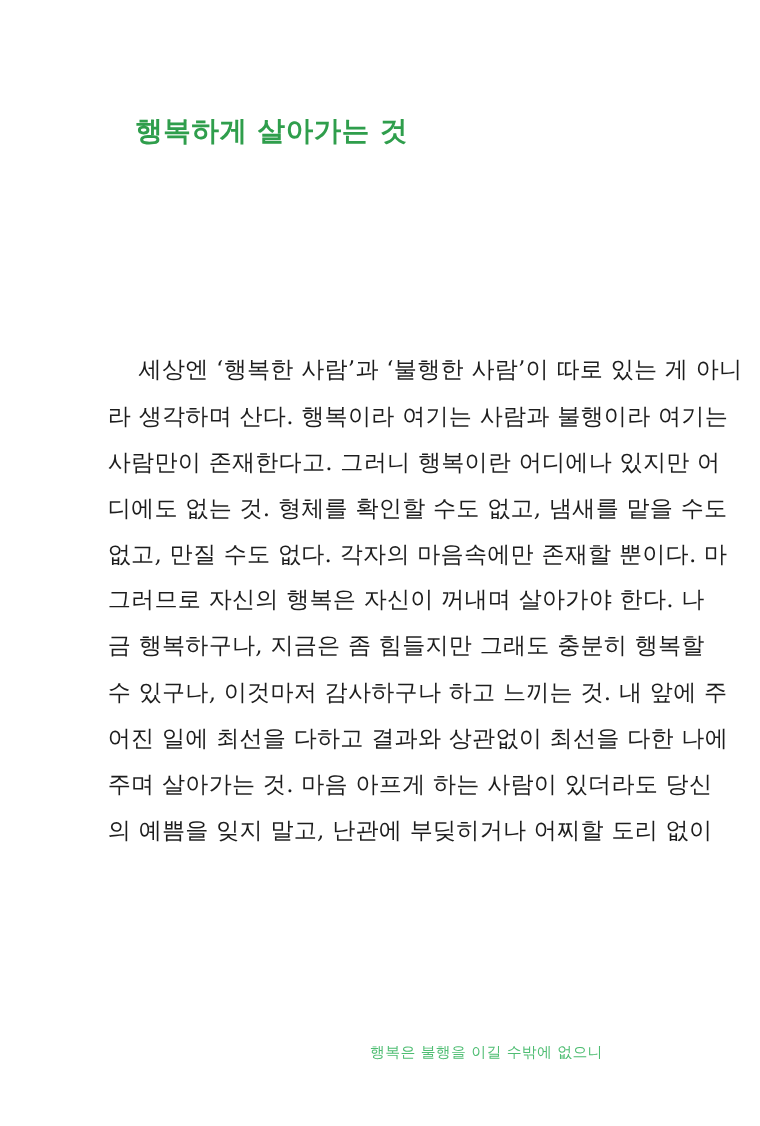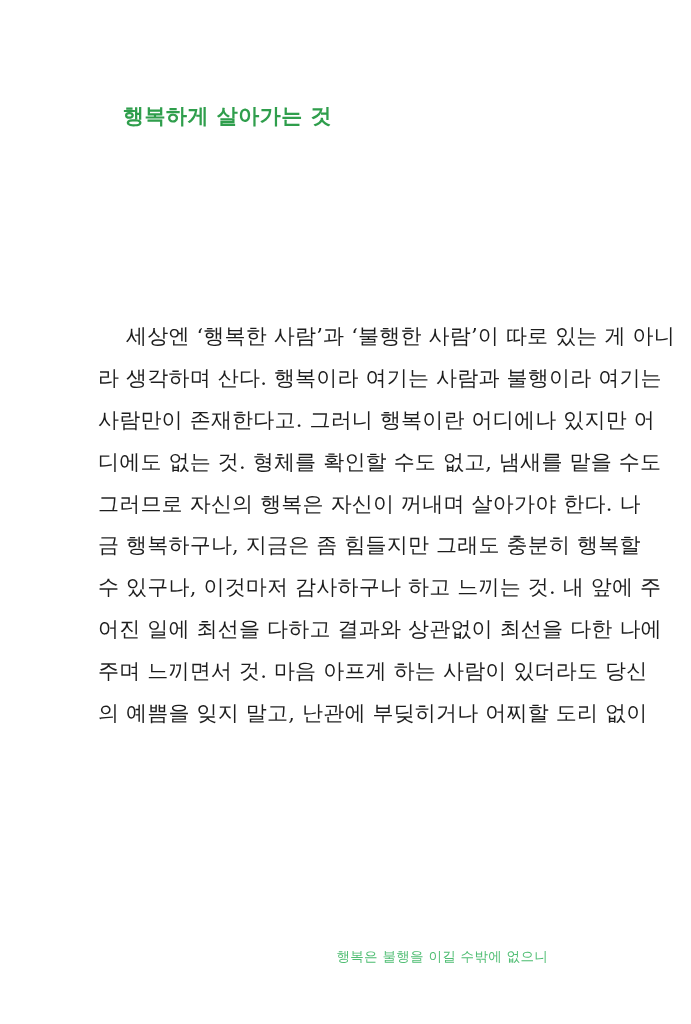--- a/index.html
+++ b/index.html
@@ -12,21 +12,21 @@
     width: 691px;
     height: 1024px;
     background: var(--bg, #ffffff);
     overflow: hidden;
     font-family: "DejaVu Serif", "Liberation Serif", serif;
   }
   .chapter-title {
     position: absolute;
     left: 123px;
     top: 102px;
-    font-size: 21px;
+    font-size: 25px;
     font-weight: bold;
     letter-spacing: 0.5px;
     color: var(--title-green, #2f9e4c);
     white-space: nowrap;
   }
   .body-text {
     position: absolute;
     left: 98px;
     top: 316px;
     width: 468px;
@@ -60,23 +60,24 @@
 
 <div class="page">
 
   <div class="chapter-title">행복하게 살아가는 것</div>
 
   <div class="body-text">
     <div class="body-line first">세상엔 ‘행복한 사람’과 ‘불행한 사람’이 따로 있는 게 아니</div>
     <div class="body-line">라 생각하며 산다. 행복이라 여기는 사람과 불행이라 여기는</div>
     <div class="body-line">사람만이 존재한다고. 그러니 행복이란 어디에나 있지만 어</div>
     <div class="body-line">디에도 없는 것. 형체를 확인할 수도 없고, 냄새를 맡을 수도</div>
+    <div class="body-line">없고, 만질 수도 없다. 각자의 마음속에만 존재할 뿐이다. 마</div>
     <div class="body-line">그러므로 자신의 행복은 자신이 꺼내며 살아가야 한다. 나</div>
     <div class="body-line">금 행복하구나, 지금은 좀 힘들지만 그래도 충분히 행복할</div>
     <div class="body-line">수 있구나, 이것마저 감사하구나 하고 느끼는 것. 내 앞에 주</div>
     <div class="body-line">어진 일에 최선을 다하고 결과와 상관없이 최선을 다한 나에</div>
-    <div class="body-line">주며 느끼면서 것. 마음 아프게 하는 사람이 있더라도 당신</div>
+    <div class="body-line">주며 살아가는 것. 마음 아프게 하는 사람이 있더라도 당신</div>
     <div class="body-line">의 예쁨을 잊지 말고, 난관에 부딪히거나 어찌할 도리 없이</div>
   </div>
 
   <div class="footer-quote">행복은 불행을 이길 수밖에 없으니</div>
 
 </div>
 
 </body></html>

